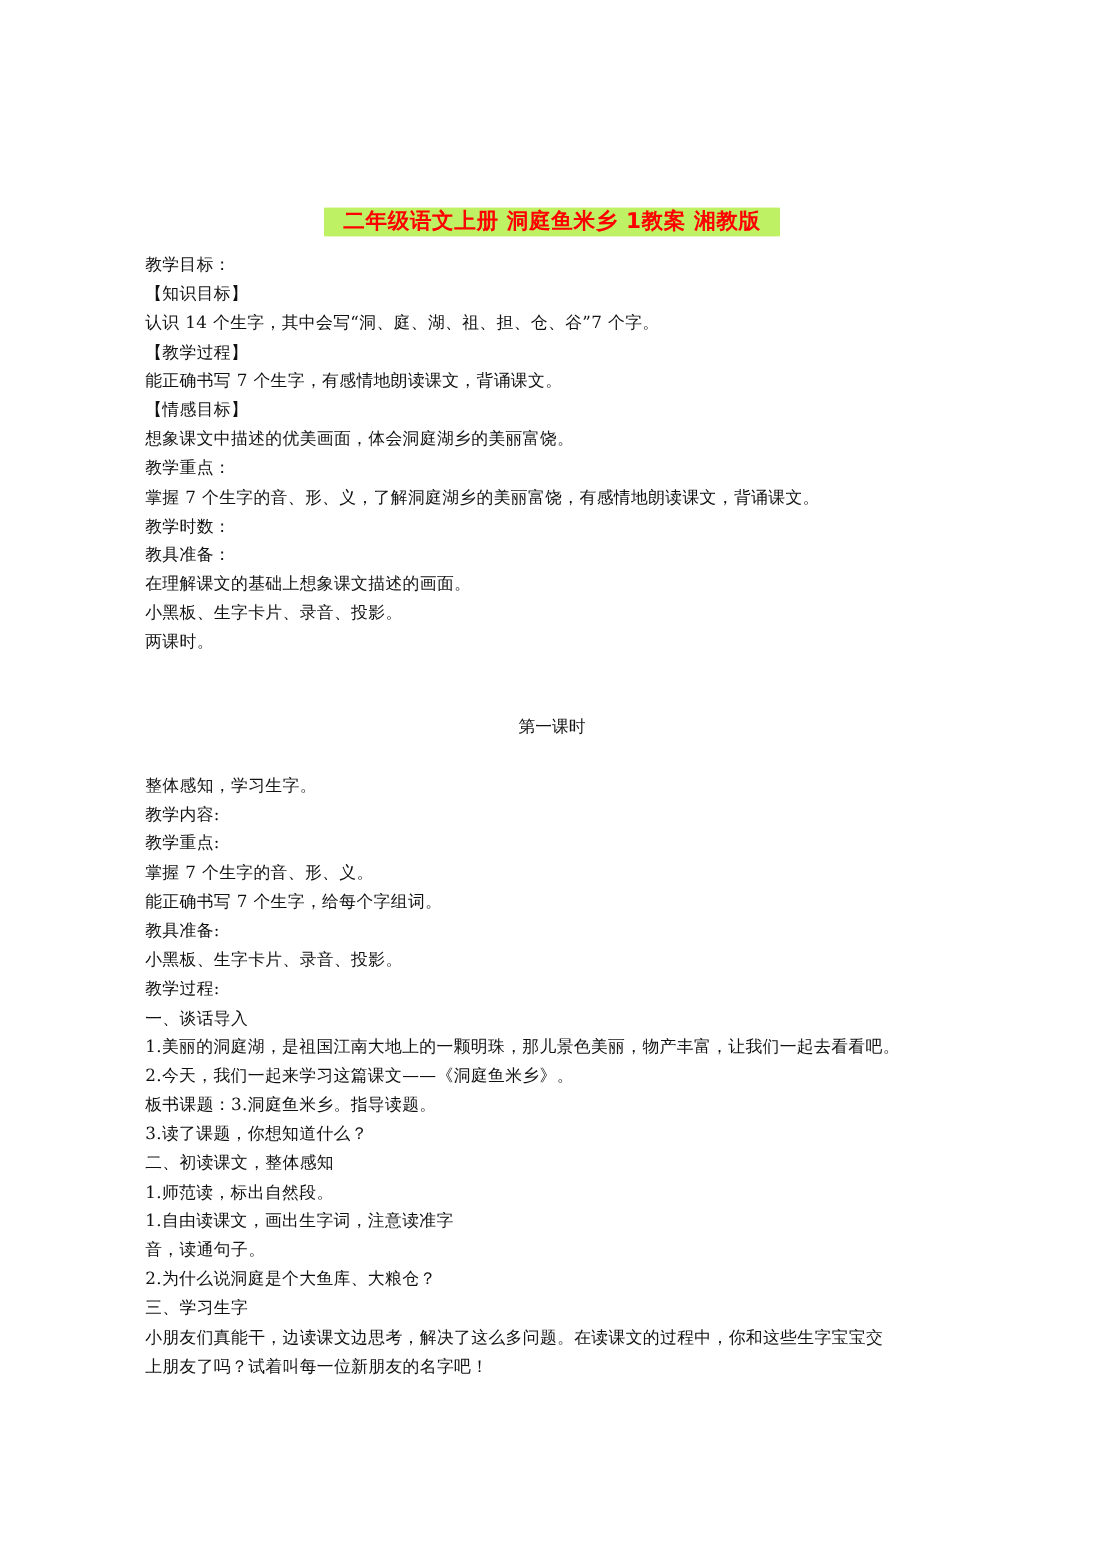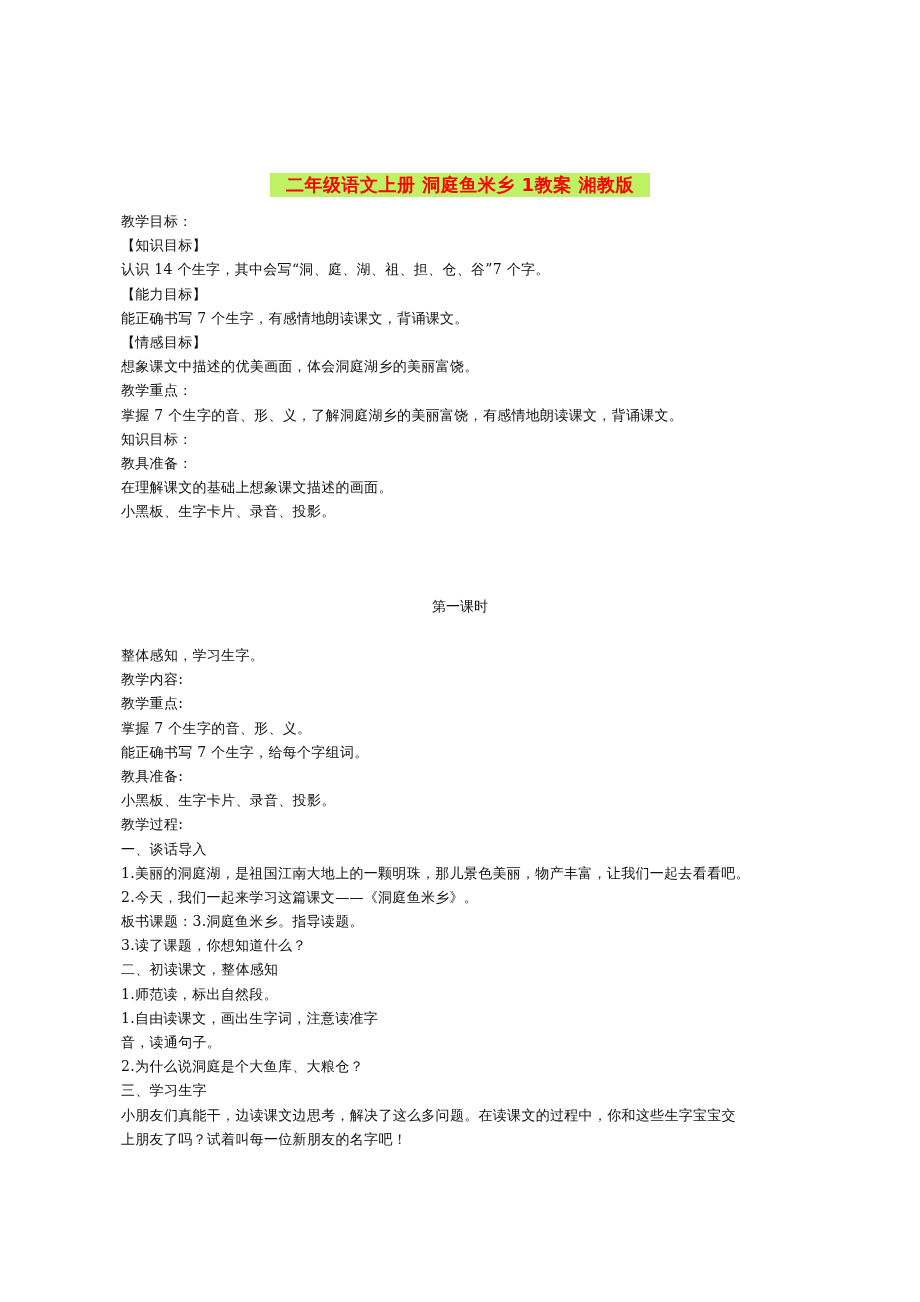--- a/index.html
+++ b/index.html
@@ -68,30 +68,31 @@
 <div class="page">
 
   <div class="title-wrap">
     <span class="title">二年级语文上册 洞庭鱼米乡 1教案 湘教版</span>
   </div>
 
   <div class="block" style="top:209px;">
     <div class="line">教学目标：</div>
     <div class="line">【知识目标】</div>
     <div class="line">认识 14 个生字，其中会写“洞、庭、湖、祖、担、仓、谷”7 个字。</div>
-    <div class="line">【能力目标】</div>
+    <div class="line">【教学过程】</div>
     <div class="line">能正确书写 7 个生字，有感情地朗读课文，背诵课文。</div>
     <div class="line">【情感目标】</div>
     <div class="line">想象课文中描述的优美画面，体会洞庭湖乡的美丽富饶。</div>
     <div class="line">教学重点：</div>
     <div class="line">掌握 7 个生字的音、形、义，了解洞庭湖乡的美丽富饶，有感情地朗读课文，背诵课文。</div>
-    <div class="line">知识目标：</div>
+    <div class="line">教学时数：</div>
     <div class="line">教具准备：</div>
     <div class="line">在理解课文的基础上想象课文描述的画面。</div>
     <div class="line">小黑板、生字卡片、录音、投影。</div>
+    <div class="line">两课时。</div>
   </div>
 
   <div class="center-line" style="top:594px;">第一课时</div>
 
   <div class="block" style="top:643px;">
     <div class="line">整体感知，学习生字。</div>
     <div class="line">教学内容:</div>
     <div class="line">教学重点:</div>
     <div class="line">掌握 7 个生字的音、形、义。</div>
     <div class="line">能正确书写 7 个生字，给每个字组词。</div>

